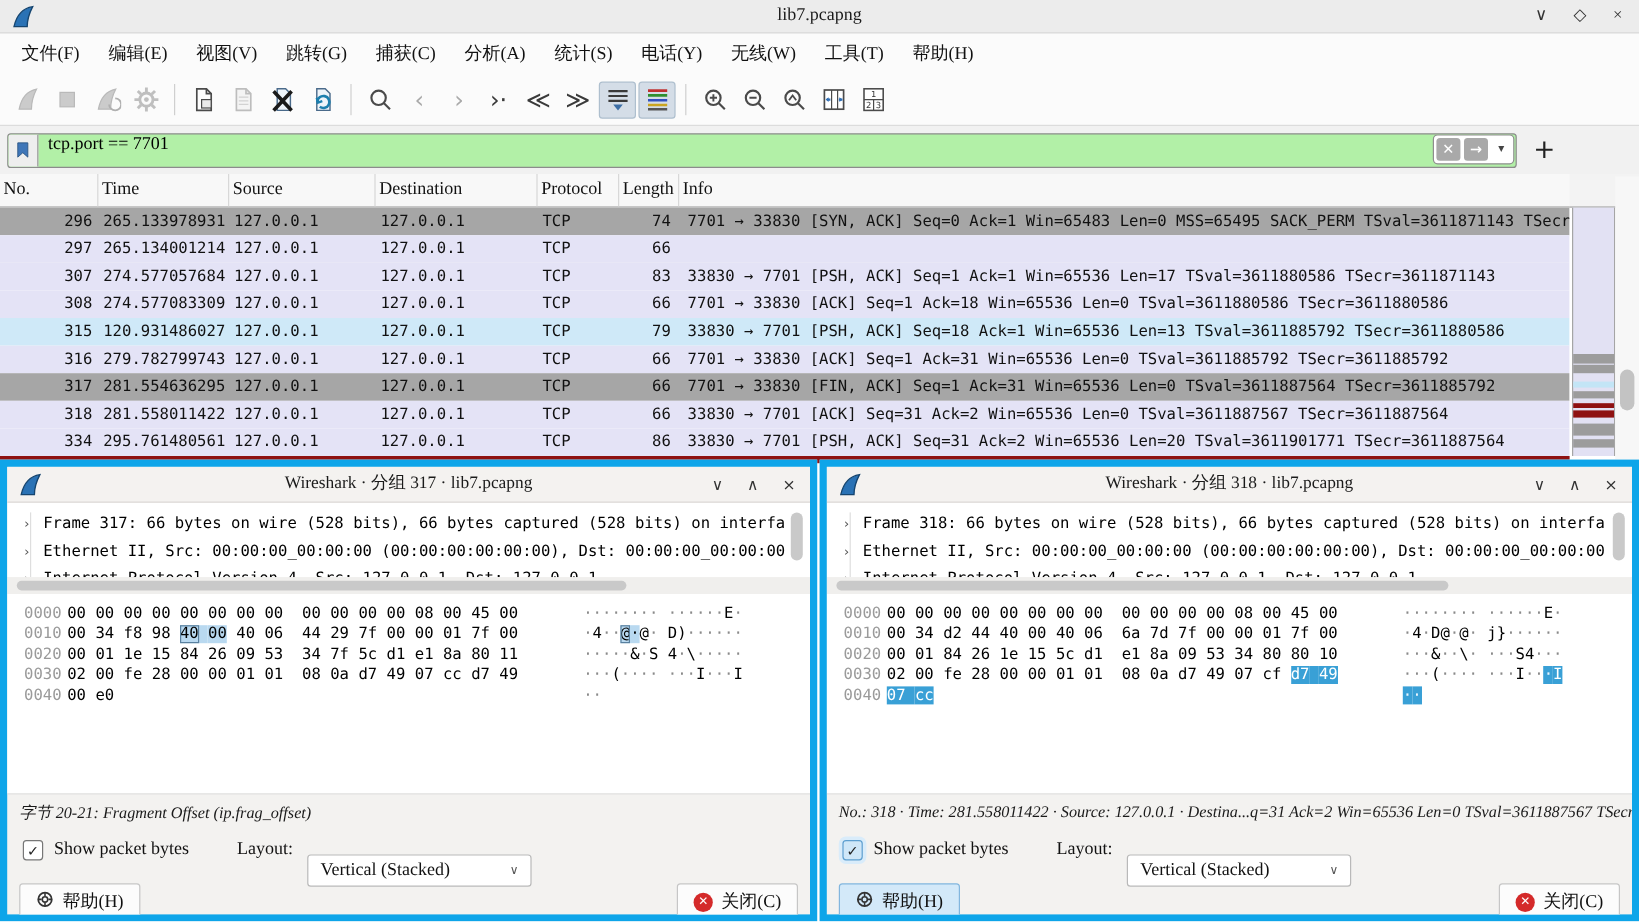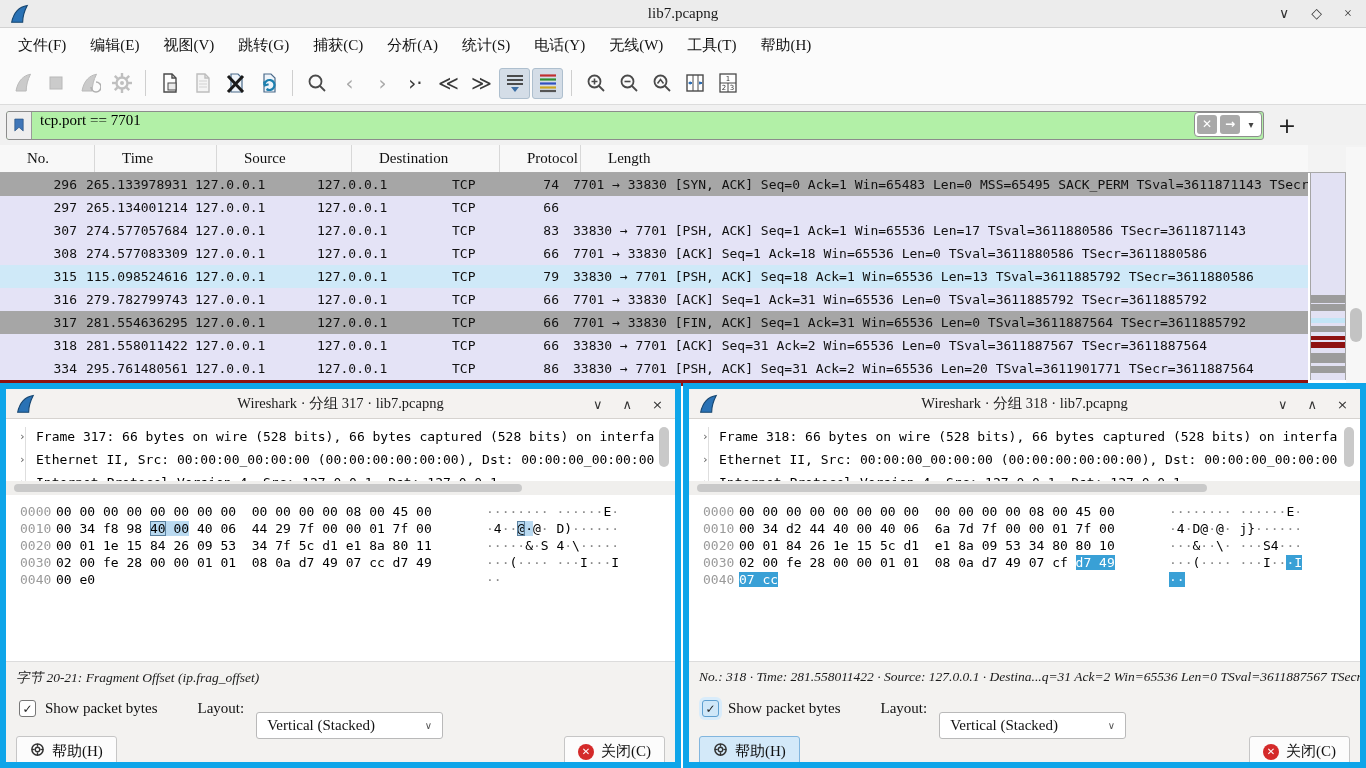--- a/index.html
+++ b/index.html
@@ -41,21 +41,21 @@
   .filter-group { height:25px; background:#fff; border:1px solid #8e8e8e; border-radius:4px; margin-right:1px;
                   display:flex; align-items:center; padding:0 2px; gap:3px; flex:none; }
   .fbtn { width:20px; height:19px; background:#a9a9a9; border-radius:3px; color:#fff; font-size:12px;
           display:flex; align-items:center; justify-content:center; font-family:"DejaVu Sans",sans-serif; font-weight:bold; }
   .fcaret { width:16px; text-align:center; color:#444; font-size:10px; font-family:"DejaVu Sans",sans-serif; }
   .filter-add { width:30px; text-align:center; font-size:22px; color:#222; margin-left:8px; font-family:"DejaVu Sans",sans-serif; }
 
   
   .pkt-header { position:absolute; left:0; top:145px; width:1366px; height:28px; background:#f8f8f8;
                 border-bottom:1px solid #a8a8a8; display:flex; font-size:15px; }
-  .ph-cell { border-right:1px solid #d8d8d8; padding-left:14px; line-height:27px; white-space:nowrap; overflow:hidden; flex:none;margin-left:13px; }
+  .ph-cell { border-right:1px solid #d8d8d8; padding-left:3px; line-height:27px; white-space:nowrap; overflow:hidden; flex:none; }
   .ph-cell:last-child { border-right:none; flex:1; }
 
   .pkt-rows { position:absolute; left:0; top:173px; width:1308px; height:207px; overflow:hidden;
               font-family:"DejaVu Sans Mono", monospace; font-size:13px; }
   .prow { height:23px; display:flex; white-space:nowrap; }
   .prow > span { flex:none; line-height:23px; overflow:hidden; }
   .c-no { width:82px; text-align:right; padding-right:5px; }
   .c-time { width:109px; padding-left:4px; }
   .c-src { width:122px; padding-left:4px; }
   .c-dst { width:135px; padding-left:4px; }
@@ -315,20 +315,21 @@
       </div>
       <span class="filter-add">+</span>
     </div>
     <div class="pkt-header" id="pkt-header">
         <span class="ph-cell" style="width: 82px;">No.</span>
         <span class="ph-cell" style="width: 109px;">Time</span>
         <span class="ph-cell" style="width: 122px;">Source</span>
         <span class="ph-cell" style="width: 135px;">Destination</span>
         <span class="ph-cell" style="width: 68px;">Protocol</span>
         <span class="ph-cell" style="width: 50px;">Length</span>
+        <span class="ph-cell">Info</span>
       </div>
     <div class="pkt-rows" id="pkt-rows">
         <div class="prow selected">
           <span class="c-no">296</span>
           <span class="c-time">265.133978931</span>
           <span class="c-src">127.0.0.1</span>
           <span class="c-dst">127.0.0.1</span>
           <span class="c-proto">TCP</span>
           <span class="c-len">74</span>
           <span class="c-info">7701 → 33830 [SYN, ACK] Seq=0 Ack=1 Win=65483 Len=0 MSS=65495 SACK_PERM TSval=3611871143 TSecr=</span>
@@ -354,21 +355,21 @@
           <span class="c-no">308</span>
           <span class="c-time">274.577083309</span>
           <span class="c-src">127.0.0.1</span>
           <span class="c-dst">127.0.0.1</span>
           <span class="c-proto">TCP</span>
           <span class="c-len">66</span>
           <span class="c-info">7701 → 33830 [ACK] Seq=1 Ack=18 Win=65536 Len=0 TSval=3611880586 TSecr=3611880586</span>
         </div>
         <div class="prow blue">
           <span class="c-no">315</span>
-          <span class="c-time">115.098524616</span>
+          <span class="c-time">120.931486027</span>
           <span class="c-src">127.0.0.1</span>
           <span class="c-dst">127.0.0.1</span>
           <span class="c-proto">TCP</span>
           <span class="c-len">79</span>
           <span class="c-info">33830 → 7701 [PSH, ACK] Seq=18 Ack=1 Win=65536 Len=13 TSval=3611885792 TSecr=3611880586</span>
         </div>
         <div class="prow tcp">
           <span class="c-no">316</span>
           <span class="c-time">279.782799743</span>
           <span class="c-src">127.0.0.1</span>

